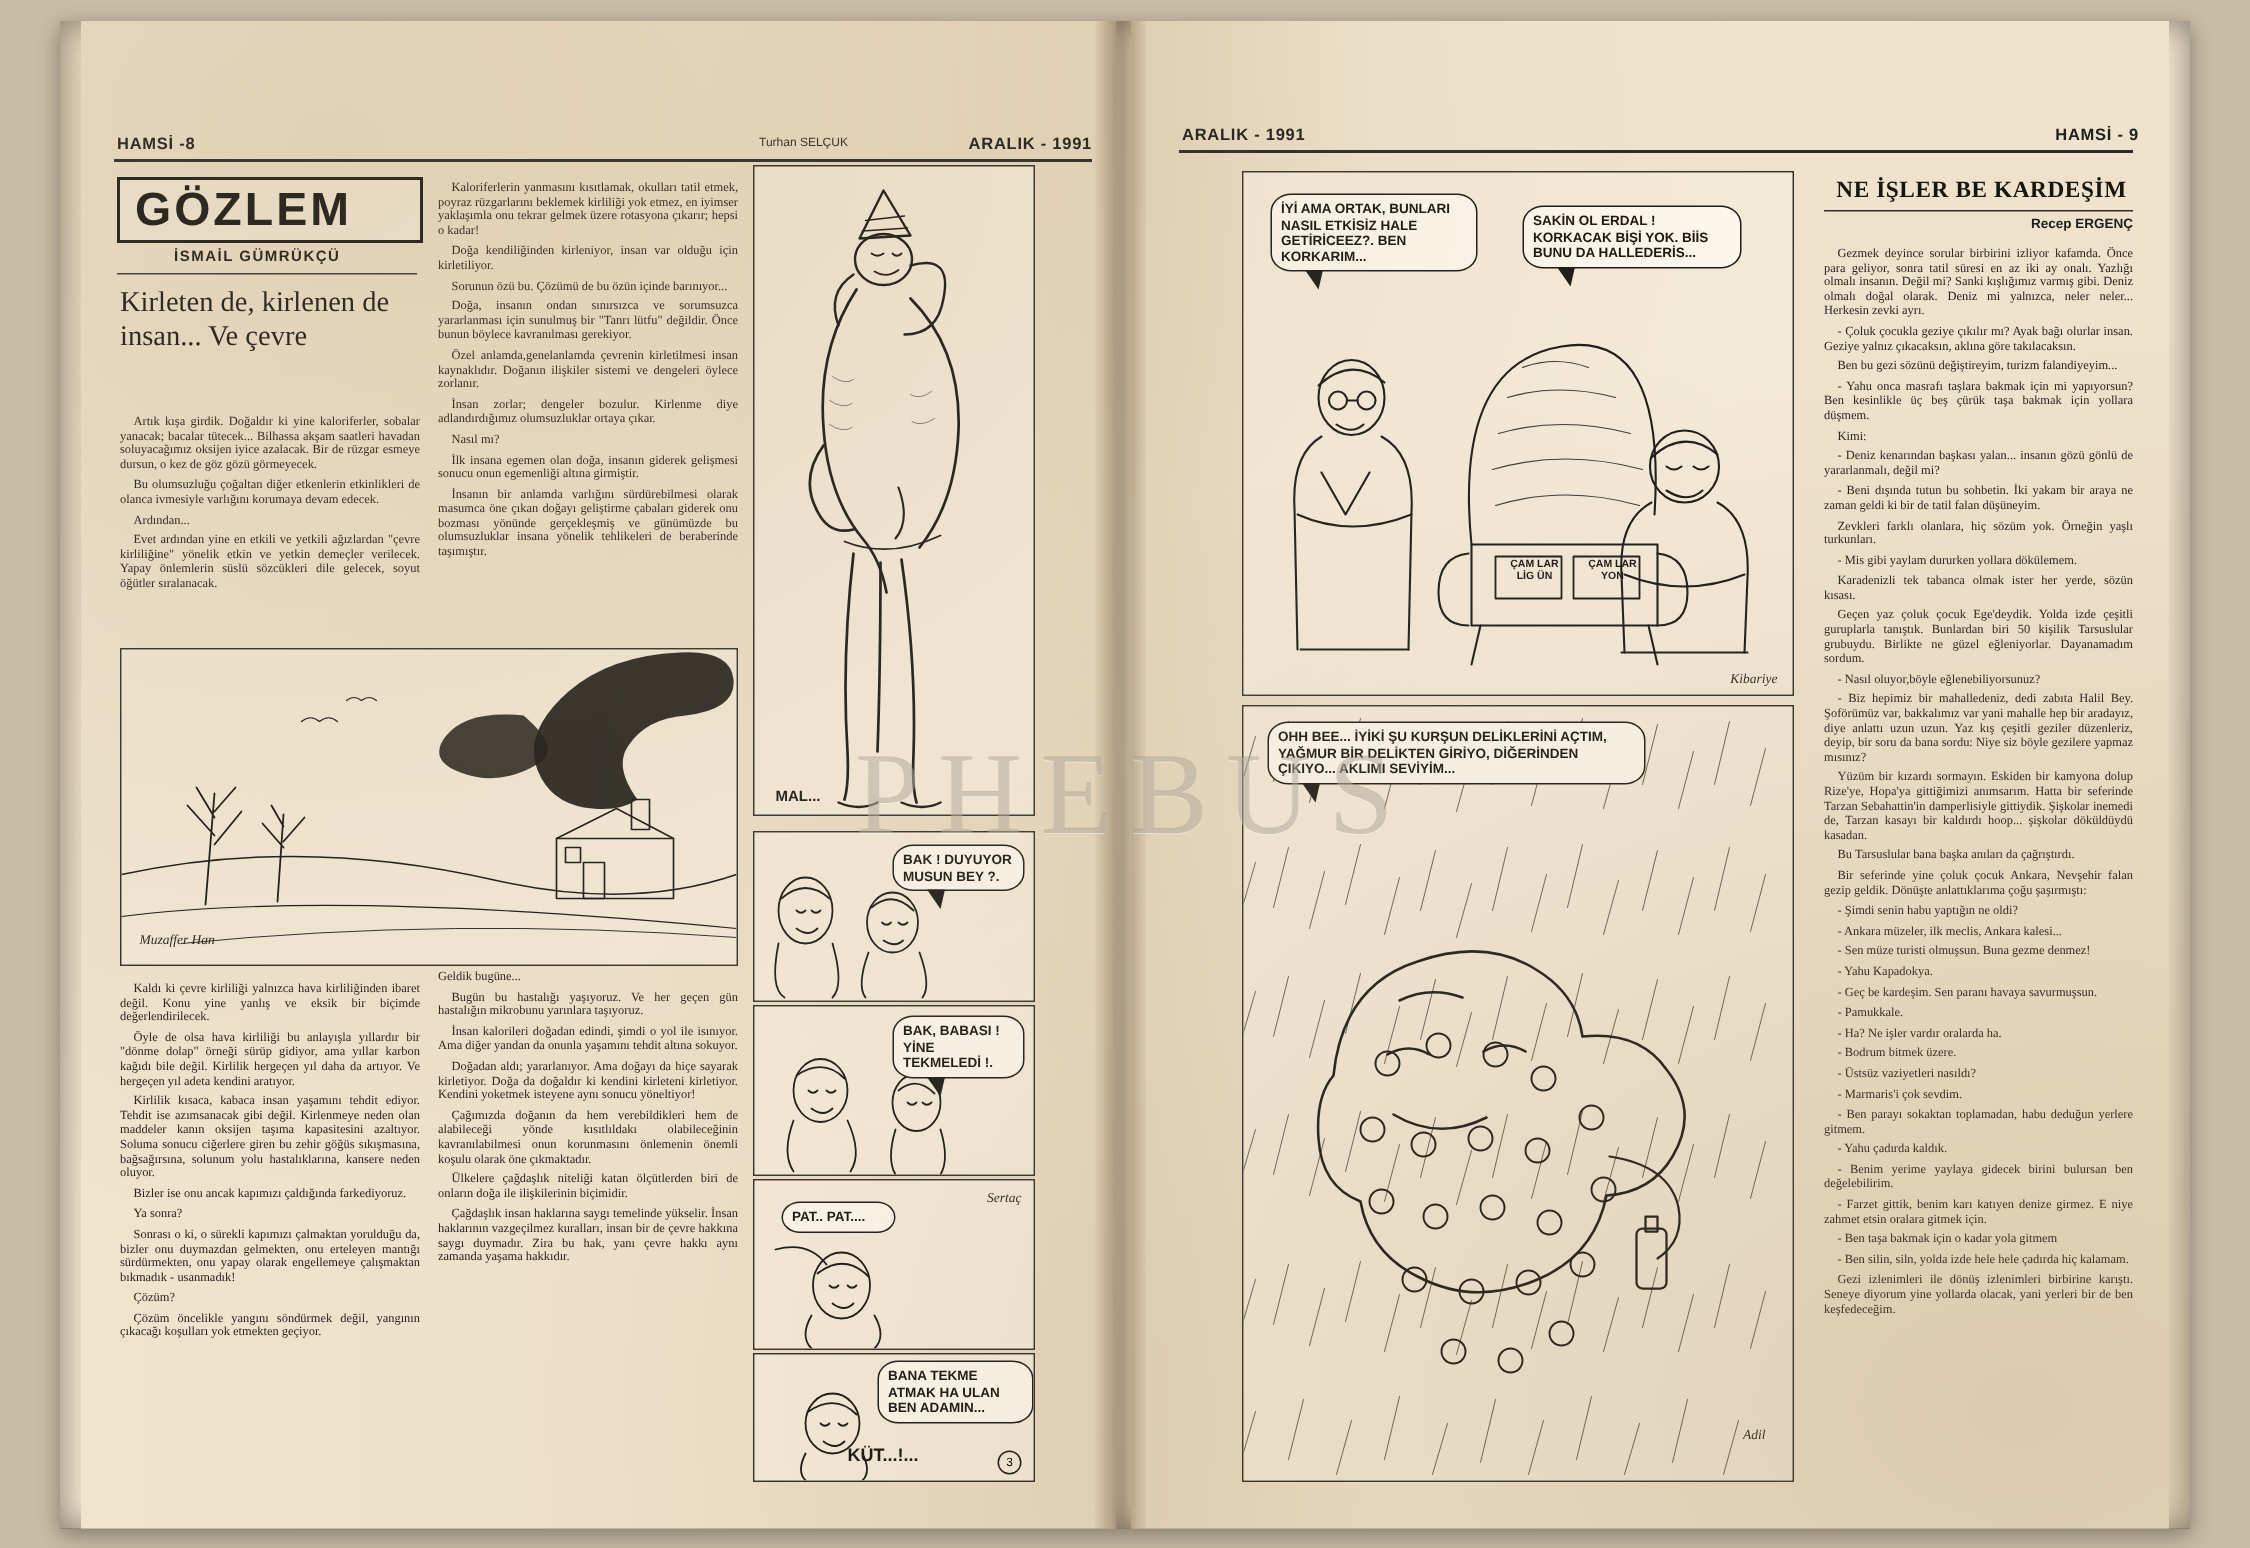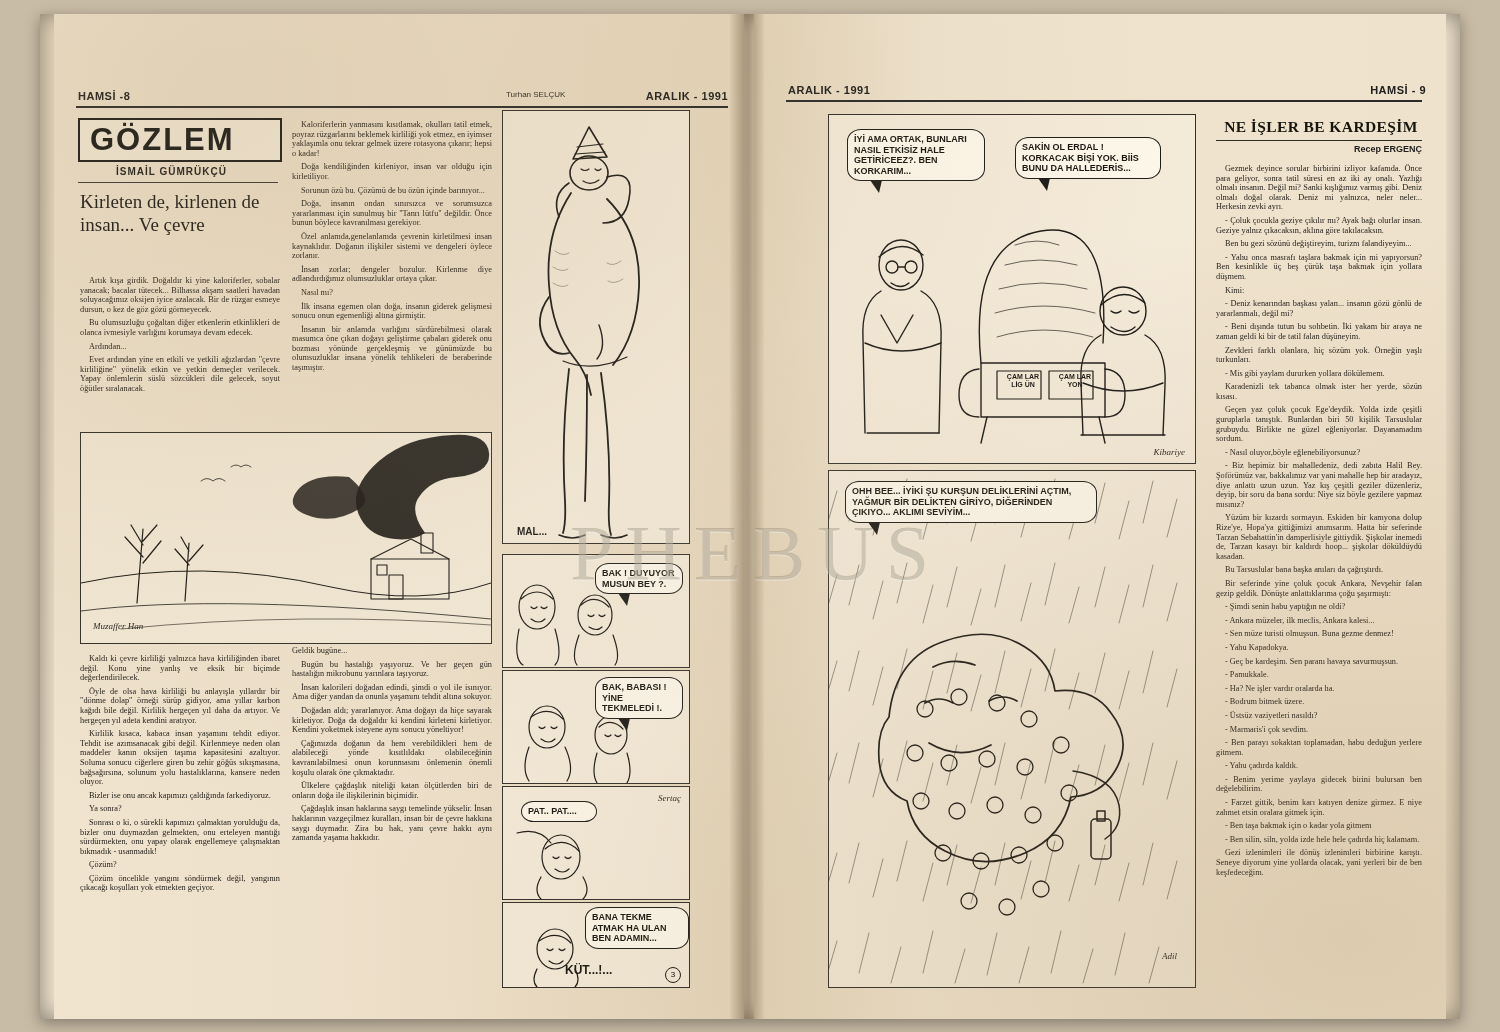--- a/index.html
+++ b/index.html
@@ -101,21 +101,21 @@
     position:absolute;font-family:"Liberation Serif",serif;font-style:italic;
     font-size:9px;color:#2a2722;
   }
 
   
   .watermark{
     position:absolute;left:530px;top:470px;width:470px;height:110px;
     font-family:"Liberation Serif",serif;font-size:78px;letter-spacing:12px;
     color:rgba(120,105,80,.30);
     text-shadow:0 1px 0 rgba(255,255,255,.35);
-    pointer-events:none;user-select:none;margin-top:24px;
+    pointer-events:none;user-select:none;
   }
 
   
   svg{display:block;}
   .ink{stroke:#1b1916;fill:none;stroke-linecap:round;stroke-linejoin:round;}
   .fillink{fill:#1b1916;}
 </style>
 </head>
 <body>
 

